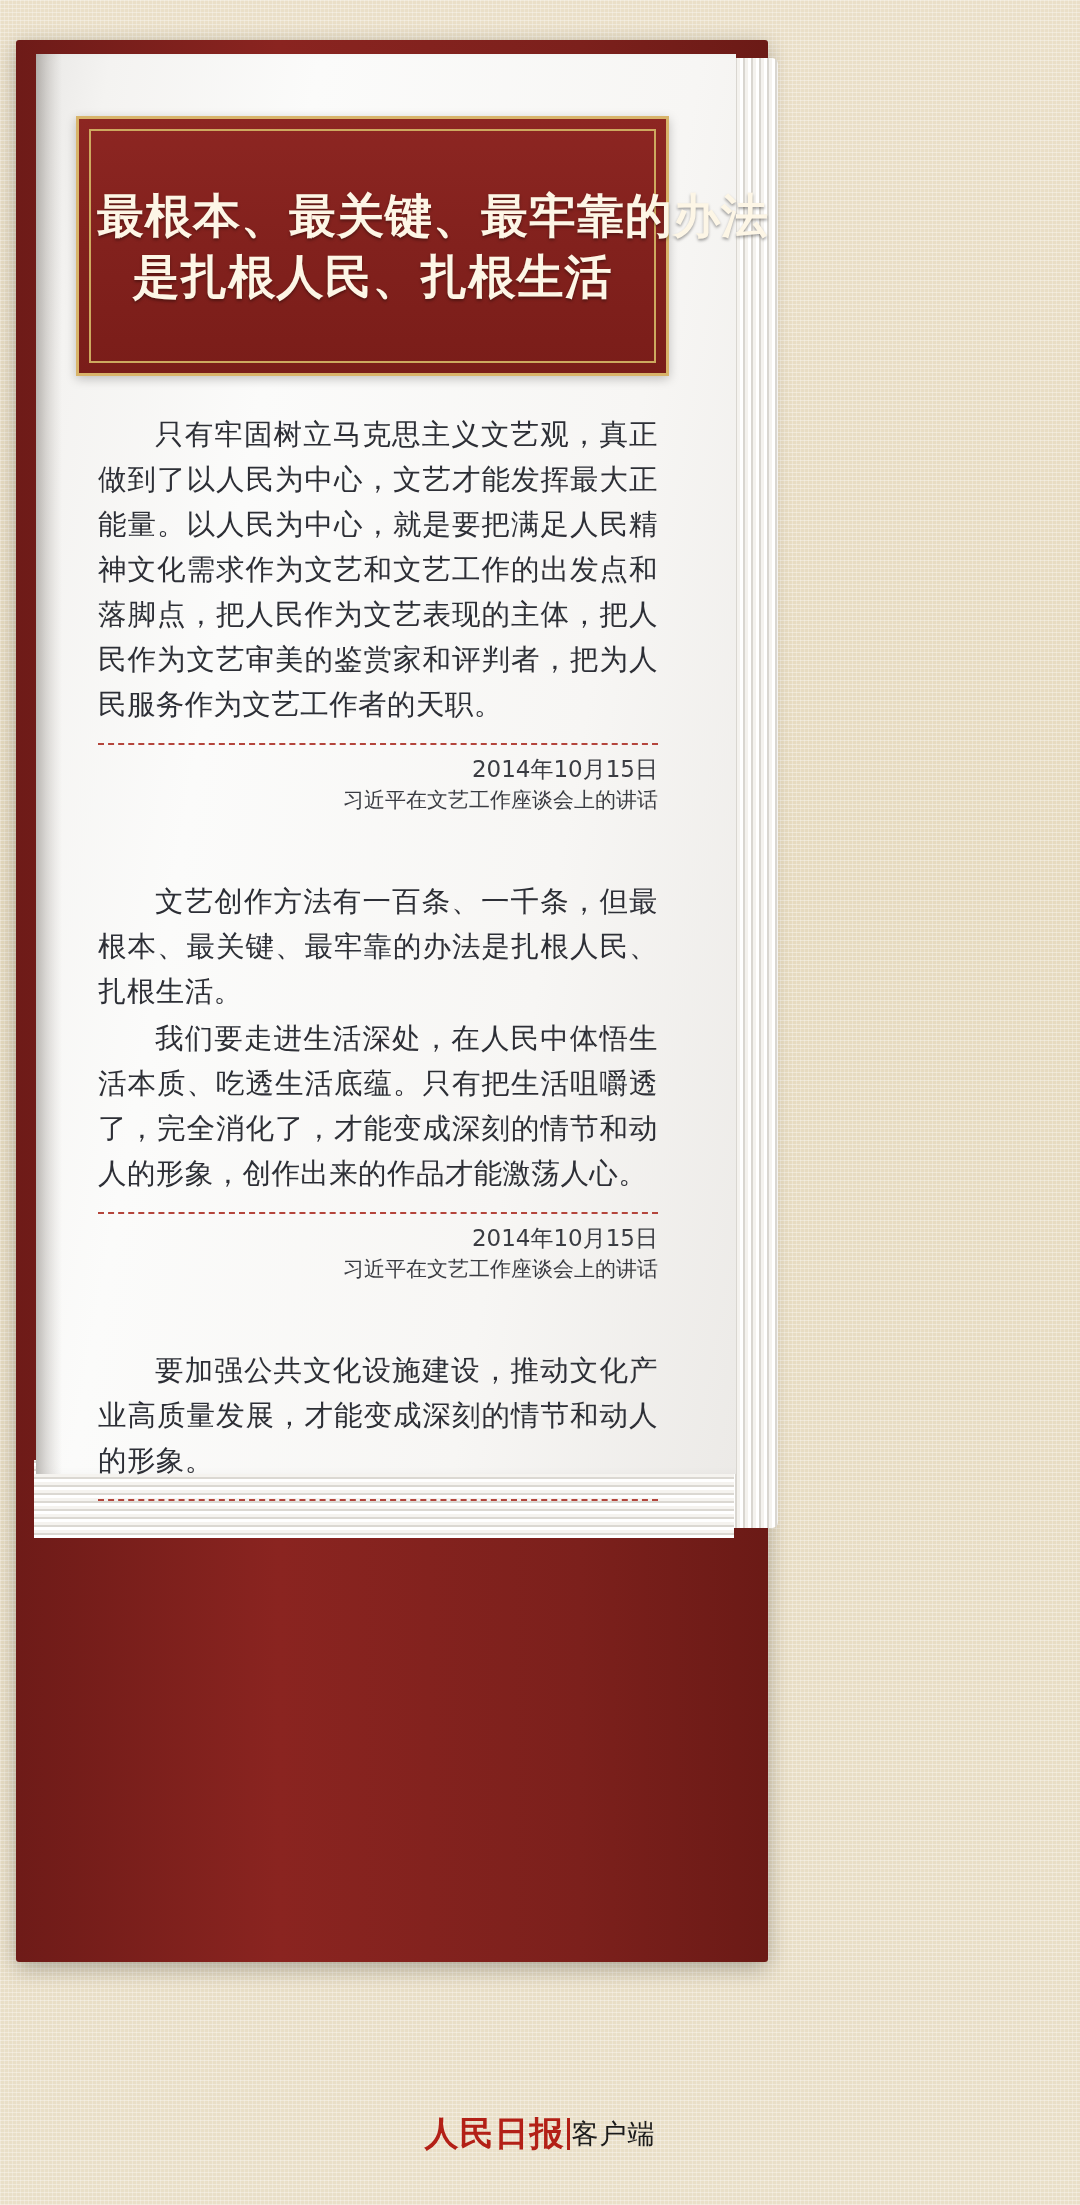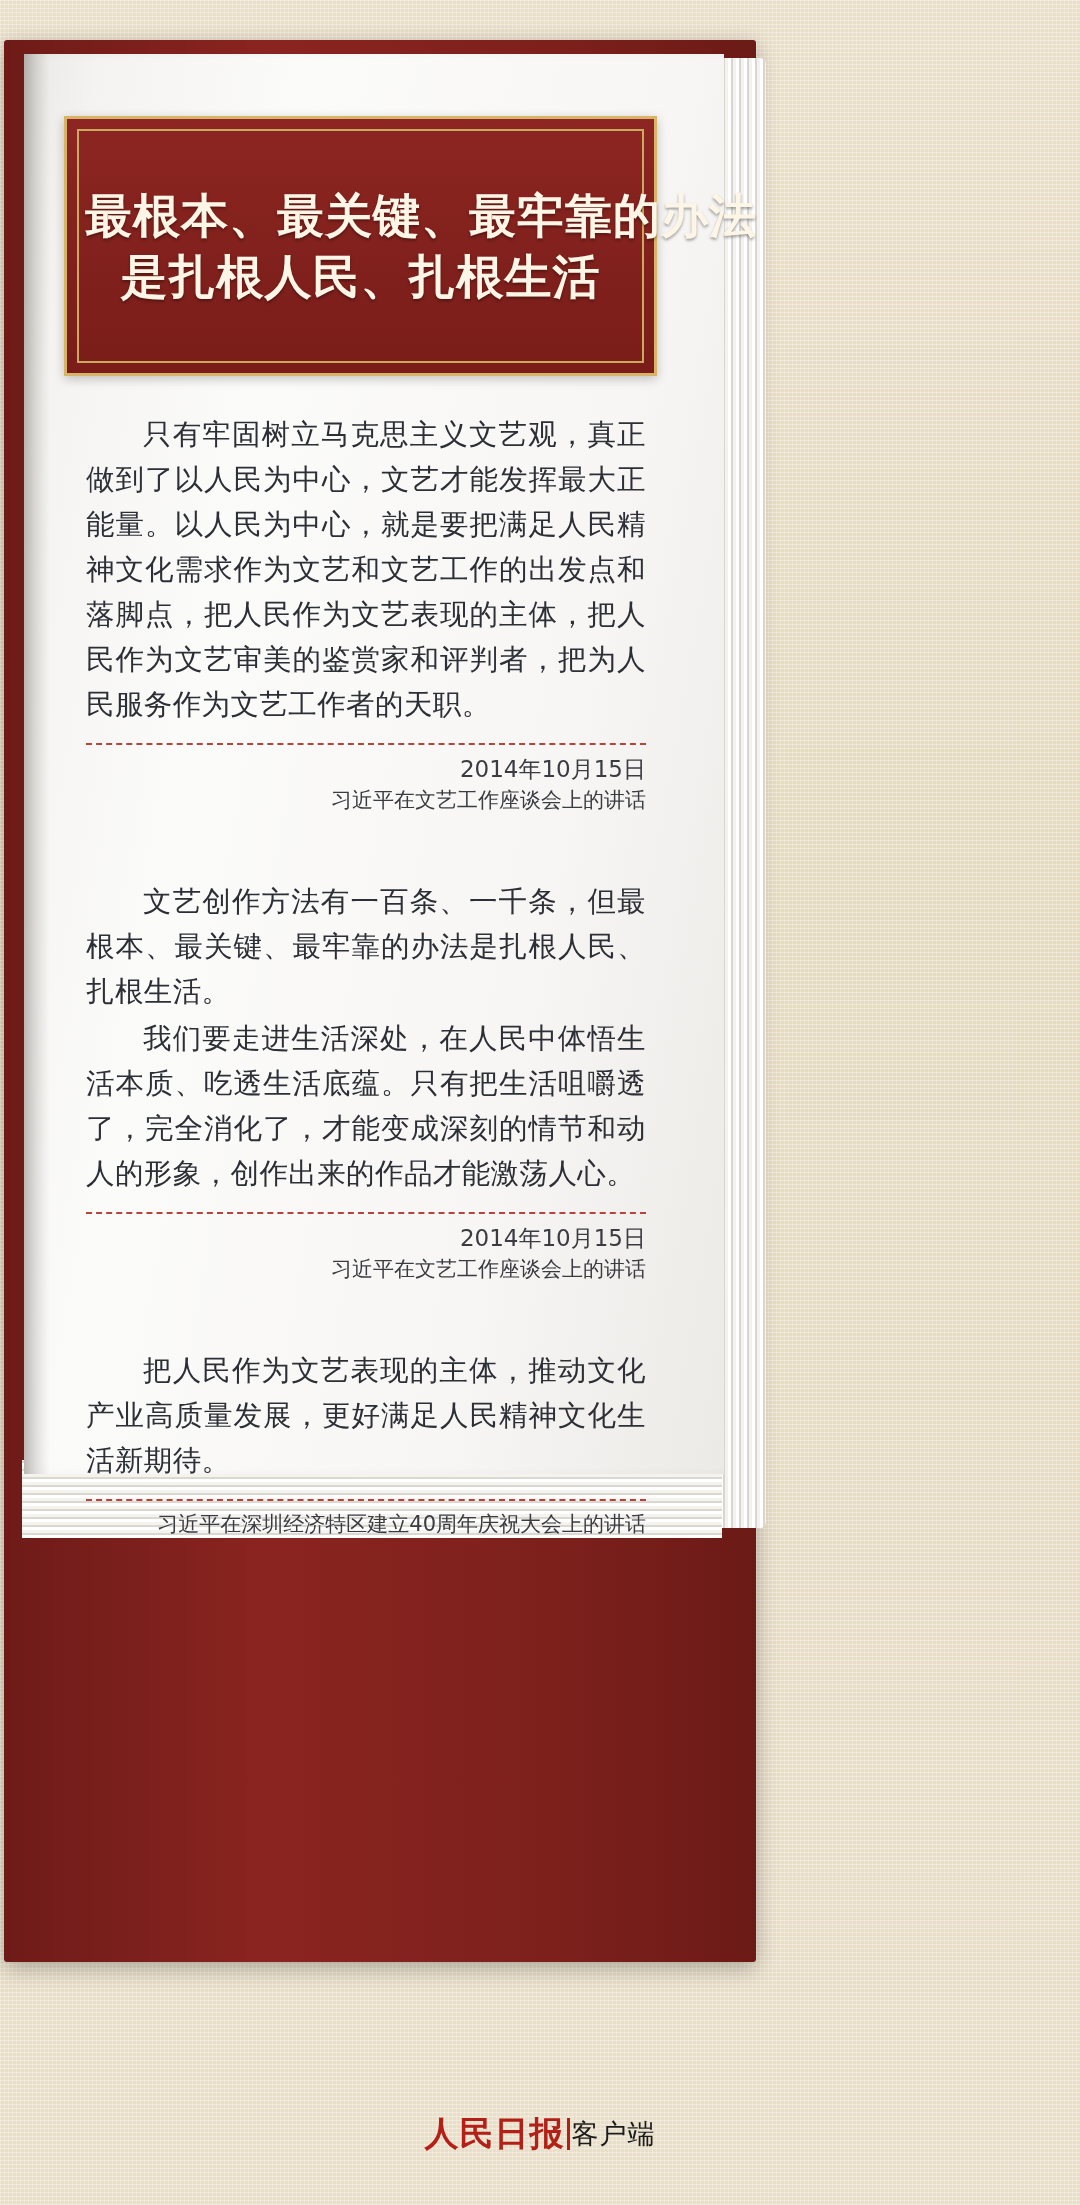--- a/index.html
+++ b/index.html
@@ -21,21 +21,21 @@
     inset: 0;
     background:
       repeating-linear-gradient(0deg, rgba(255,255,255,0.35) 0px, rgba(255,255,255,0.35) 1px, rgba(0,0,0,0.0) 1px, rgba(0,0,0,0.0) 4px),
       repeating-linear-gradient(90deg, rgba(255,255,255,0.25) 0px, rgba(255,255,255,0.25) 1px, rgba(0,0,0,0.0) 1px, rgba(0,0,0,0.0) 4px),
       linear-gradient(180deg, #eadfc8 0%, #e6dabf 40%, #e9dfc8 100%);
   }
 
   
   .book {
     position: absolute;
-    left: 4px;
+    left: 16px;
     top: 40px;
     width: 1064px;
     height: 1397px;
   }
   
   .book-cover {
     position: absolute;
     left: 0;
     top: 0;
     width: 752px;
@@ -217,24 +217,23 @@
         <p class="quote-para">文艺创作方法有一百条、一千条，但最根本、最关键、最牢靠的办法是扎根人民、扎根生活。</p>
         <p class="quote-para">我们要走进生活深处，在人民中体悟生活本质、吃透生活底蕴。只有把生活咀嚼透了，完全消化了，才能变成深刻的情节和动人的形象，创作出来的作品才能激荡人心。</p>
         <div class="divider"></div>
         <div class="source">
           <div class="source-date">2014年10月15日</div>
           <div class="source-title">习近平在文艺工作座谈会上的讲话</div>
         </div>
       </div>
 
       <div class="quote-block">
-        <p class="quote-para">把人民作为文艺表现的主体，推动文化产业高质量发展，更好满足人民精神文化生活新期待。</p>
+        <p class="quote-para">要加强公共文化设施建设，推动文化产业高质量发展，才能变成深刻的情节和动人的形象。</p>
         <div class="divider"></div>
         <div class="source">
-          <div class="source-title">习近平在深圳经济特区建立40周年庆祝大会上的讲话</div>
         </div>
       </div>
 
     </div>
   </div>
 </div>
 
 <div class="footer">
   <span class="footer-mark">人民日报</span>
   <span class="footer-sep"></span>

